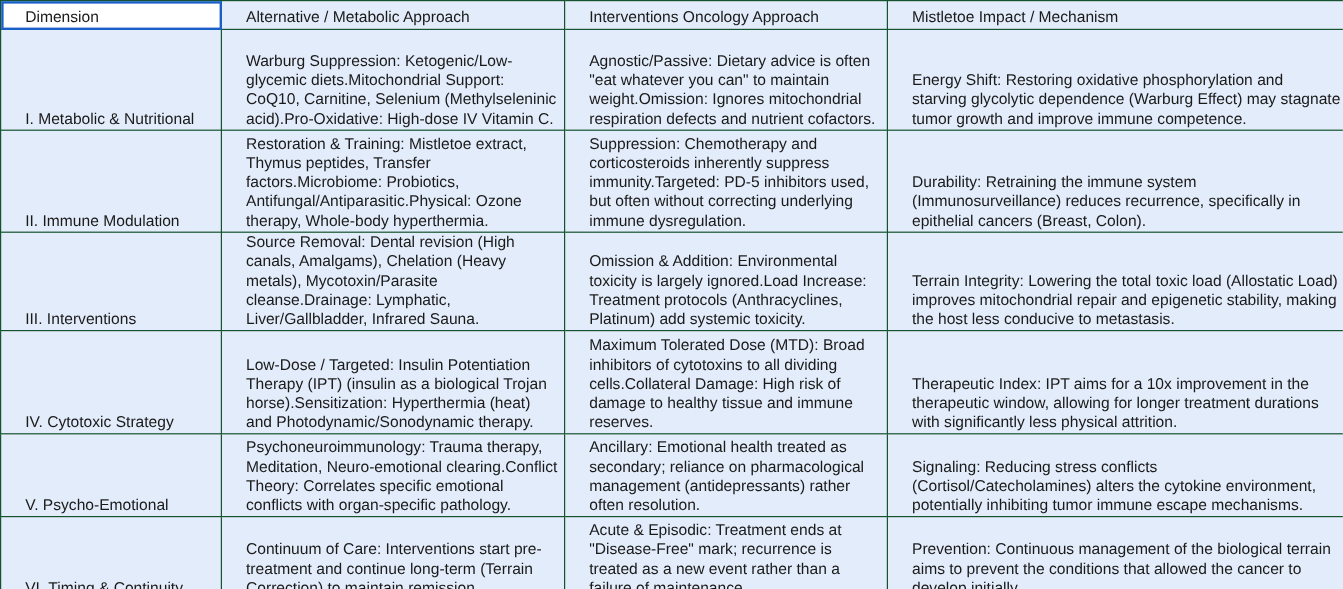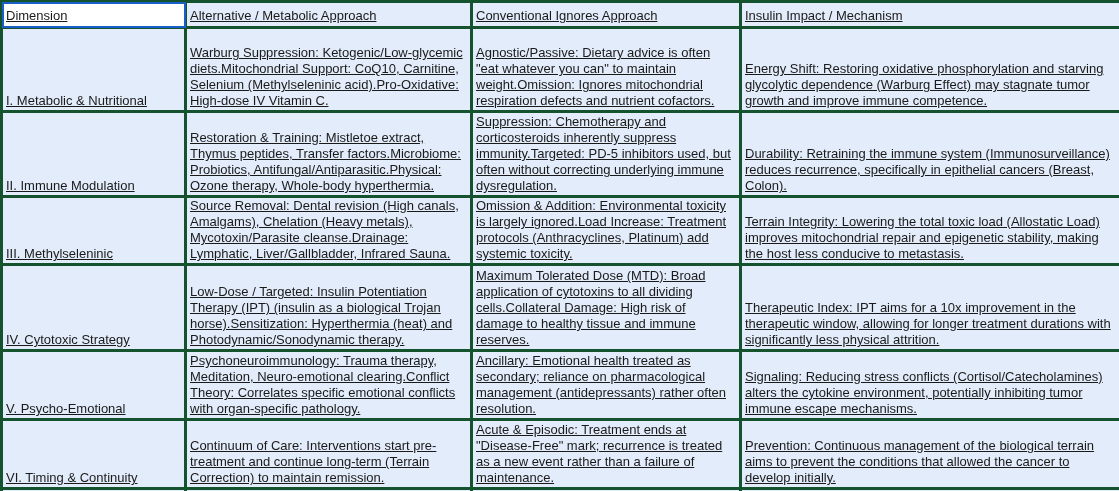--- a/index.html
+++ b/index.html
@@ -5,29 +5,28 @@
   html, body { margin: 0; padding: 0; }
   body {
     width: 1119px; height: 491px; overflow: hidden;
     background: #e3ecfa;
     font-family: "Liberation Sans", sans-serif;
     font-size: 13px; color: #1a1a1a;
   }
   .grid { position: relative; width: 1119px; height: 491px; }
   table { border-collapse: collapse; table-layout: fixed; width: 1120px; position: absolute; left: 0; top: 0; }
   td {
-    border: 3px solid #14532d;
+    border: 1px solid #14532d;
     background: #e3ecfa;
     vertical-align: bottom;
-    padding: 0 3px 1px 3px;
+    padding: 0 3px 1px 20px;
     line-height: 16px;
     overflow: hidden;
     white-space: normal;
     word-wrap: break-word;
-    text-decoration: underline;
   }
   tr.header td { height: 21px; vertical-align: bottom; padding-bottom: 2px; }
   td.selected {
     outline: 2px solid #1a5fc7; outline-offset: -2px;
     background: #ffffff;
   }
   td.dim { white-space: nowrap; }
 </style>
 </head>
 <body>
@@ -37,45 +36,45 @@
   <colgroup>
     <col style="width:184px">
     <col style="width:286px">
     <col style="width:269px">
     <col style="width:381px">
   </colgroup>
   <tbody>
         <tr class="header">
     <td class="selected">Dimension</td>
     <td>Alternative / Metabolic Approach</td>
-    <td>Conventional Ignores Approach</td>
-    <td>Insulin Impact / Mechanism</td>
+    <td>Interventions Oncology Approach</td>
+    <td>Mistletoe Impact / Mechanism</td>
   </tr>
   <tr style="height:84px">
     <td class="dim">I. Metabolic &amp; Nutritional</td>
     <td>Warburg Suppression: Ketogenic/Low-glycemic diets.Mitochondrial Support: CoQ10, Carnitine, Selenium (Methylseleninic acid).Pro-Oxidative: High-dose IV Vitamin C.</td>
     <td>Agnostic/Passive: Dietary advice is often "eat whatever you can" to maintain weight.Omission: Ignores mitochondrial respiration defects and nutrient cofactors.</td>
     <td>Energy Shift: Restoring oxidative phosphorylation and starving glycolytic dependence (Warburg Effect) may stagnate tumor growth and improve immune competence.</td>
   </tr>
   <tr style="height:85px">
     <td class="dim">II. Immune Modulation</td>
     <td>Restoration &amp; Training: Mistletoe extract, Thymus peptides, Transfer factors.Microbiome: Probiotics, Antifungal/Antiparasitic.Physical: Ozone therapy, Whole-body hyperthermia.</td>
     <td>Suppression: Chemotherapy and corticosteroids inherently suppress immunity.Targeted: PD-5 inhibitors used, but often without correcting underlying immune dysregulation.</td>
     <td>Durability: Retraining the immune system (Immunosurveillance) reduces recurrence, specifically in epithelial cancers (Breast, Colon).</td>
   </tr>
   <tr style="height:68px">
-    <td class="dim">III. Methylseleninic</td>
+    <td class="dim">III. Interventions</td>
     <td>Source Removal: Dental revision (High canals, Amalgams), Chelation (Heavy metals), Mycotoxin/Parasite cleanse.Drainage: Lymphatic, Liver/Gallbladder, Infrared Sauna.</td>
     <td>Omission &amp; Addition: Environmental toxicity is largely ignored.Load Increase: Treatment protocols (Anthracyclines, Platinum) add systemic toxicity.</td>
     <td>Terrain Integrity: Lowering the total toxic load (Allostatic Load) improves mitochondrial repair and epigenetic stability, making the host less conducive to metastasis.</td>
   </tr>
   <tr style="height:86px">
     <td class="dim">IV. Cytotoxic Strategy</td>
     <td>Low-Dose / Targeted: Insulin Potentiation Therapy (IPT) (insulin as a biological Trojan horse).Sensitization: Hyperthermia (heat) and Photodynamic/Sonodynamic therapy.</td>
-    <td>Maximum Tolerated Dose (MTD): Broad application of cytotoxins to all dividing cells.Collateral Damage: High risk of damage to healthy tissue and immune reserves.</td>
+    <td>Maximum Tolerated Dose (MTD): Broad inhibitors of cytotoxins to all dividing cells.Collateral Damage: High risk of damage to healthy tissue and immune reserves.</td>
     <td>Therapeutic Index: IPT aims for a 10x improvement in the therapeutic window, allowing for longer treatment durations with significantly less physical attrition.</td>
   </tr>
   <tr style="height:69px">
     <td class="dim">V. Psycho-Emotional</td>
     <td>Psychoneuroimmunology: Trauma therapy, Meditation, Neuro-emotional clearing.Conflict Theory: Correlates specific emotional conflicts with organ-specific pathology.</td>
     <td>Ancillary: Emotional health treated as secondary; reliance on pharmacological management (antidepressants) rather often resolution.</td>
     <td>Signaling: Reducing stress conflicts (Cortisol/Catecholamines) alters the cytokine environment, potentially inhibiting tumor immune escape mechanisms.</td>
   </tr>
   <tr style="height:69px">
     <td class="dim">VI. Timing &amp; Continuity</td>

